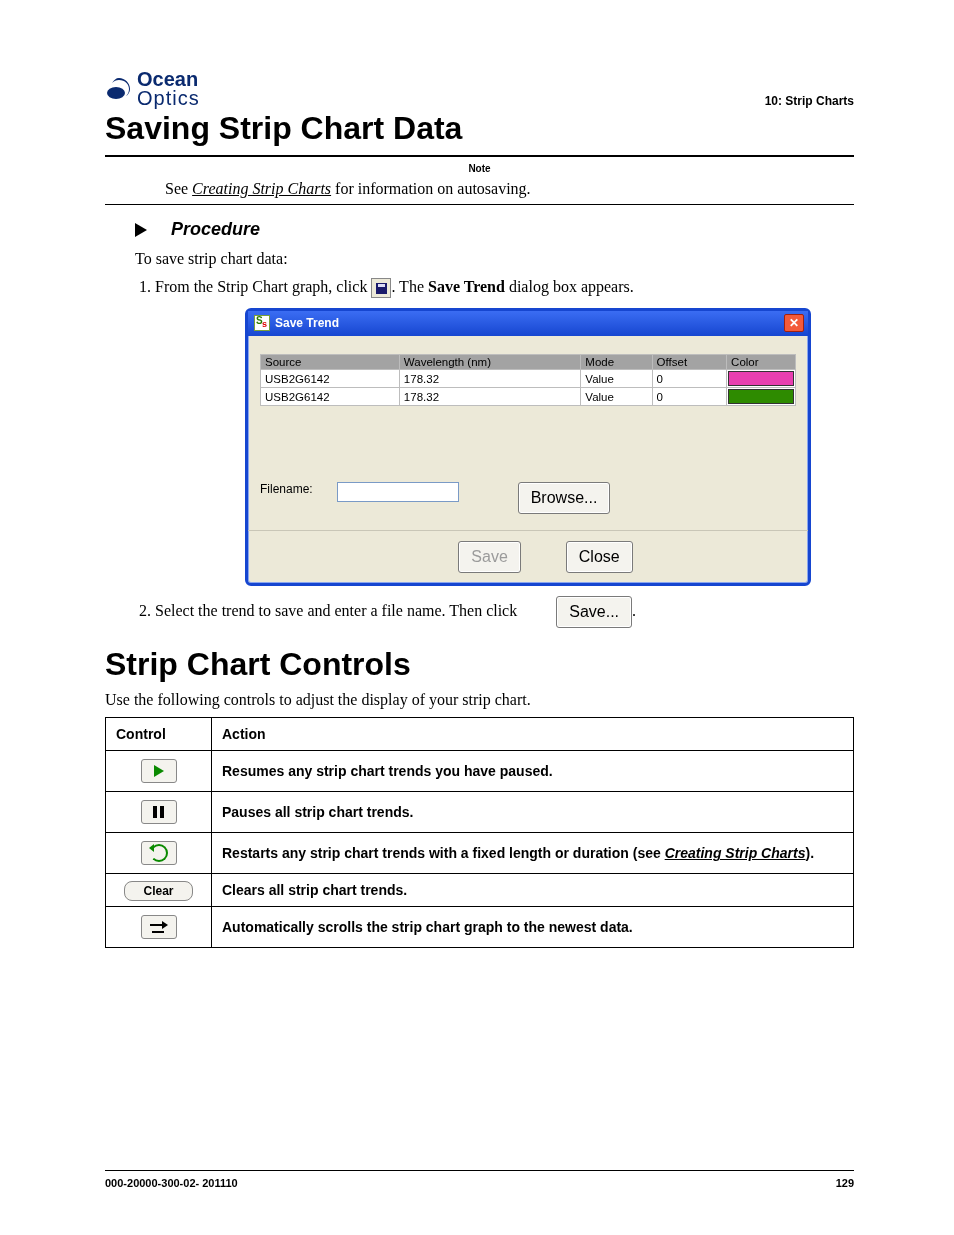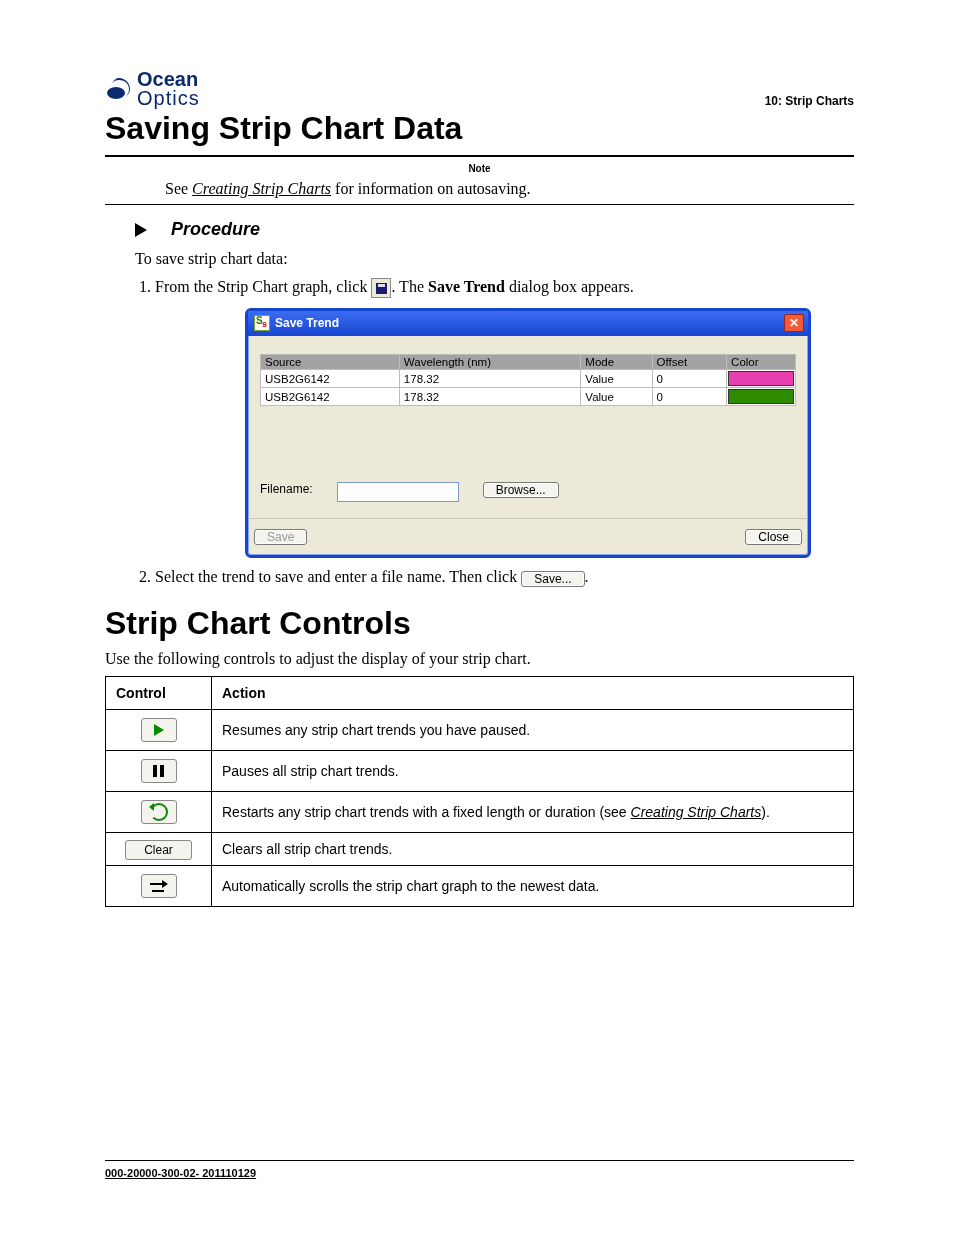--- a/index.html
+++ b/index.html
@@ -90,26 +90,27 @@
     align-items: center; justify-content: center;
   }
   .floppy {
     width: 11px;height:11px;background:#1a1a6a;position:relative;
   }
   .floppy::after{content:"";position:absolute;top:1px;left:2px;width:7px;height:3px;background:#dcdcf5;}
   .win-btn {
     display: inline-block;
     vertical-align: middle;
     font-family: Tahoma, sans-serif;
-    font-size: 12px;
-    padding: 0 12px;
+    font-size: 16px;
+    padding: 6px 12px;
     border: 1px solid #7a7a7a;
     border-radius: 3px;
     background: #f4f3ee;
     box-shadow: inset 0 0 0 1px #fff;
+    margin-left: 35px;
   }
   .win-btn.disabled { color:#9b9b9b; }
   
   .dialog {
     width: 560px;
     margin: 10px 0 10px 90px;
     border: 3px solid #1646d0;
     border-radius: 6px;
     box-shadow: 0 0 0 1px #8aa6f0 inset;
     font-family: Tahoma, sans-serif;
@@ -130,45 +131,45 @@
   .close-btn{width:18px;height:16px;background:#f35a3a;border:1px solid #a02010;border-radius:2px;color:#fff;display:flex;align-items:center;justify-content:center;font-weight:700;font-size:12px;line-height:1;}
   .dlg-body{padding:18px 12px 6px 12px;}
   .grid{width:100%;border-collapse:collapse;font-size:11.5px;background:#fff;}
   .grid th,.grid td{border:1px solid #bdbdbd;padding:1px 4px;text-align:left;font-weight:400;}
   .grid th{background:#a3a3a3;}
   .grid td.color-cell{padding:0;}
   .swatch{height:13px;border:1px solid #333;margin:1px;}
   .grid-wrap{height:120px;}
   .file-row{display:flex;align-items:flex-start;gap:24px;margin:8px 0 10px 0;}
   .text-field{border:1px solid #7a9ac6;background:#fff;height:18px;width:120px;}
-  .action-row{display:flex;justify-content:space-between;gap:10px;border-top:1px solid #c9c6b7;padding:10px 6px;}
+  .action-row{display:flex;justify-content:center;gap:10px;border-top:1px solid #c9c6b7;padding:10px 6px;}
   
   h1.second{margin-top:18px;}
   .controls{width:100%;border-collapse:collapse;font-family:Arial,sans-serif;font-size:14px;margin-top:8px;}
-  .controls th,.controls td{border:1px solid #000;padding:8px 10px;text-align:left;vertical-align:middle;}
+  .controls th,.controls td{border:1px solid #000;padding:8px 10px;text-align:left;vertical-align:middle;font-weight:bold;}
   .controls th{font-weight:700;}
   .controls td.iconcell{width:85px;text-align:center;}
   .ctrl-btn{display:inline-flex;width:34px;height:22px;border:1px solid #888;border-radius:3px;background:#f4f3ee;align-items:center;justify-content:center;}
   .play{width:0;height:0;border-top:6px solid transparent;border-bottom:6px solid transparent;border-left:10px solid #0a8a00;}
   .pause{display:flex;gap:3px;}
   .pause span{width:4px;height:12px;background:#000;}
   .reload{width:14px;height:14px;border:2px solid #0a8a00;border-radius:50%;border-left-color:transparent;position:relative;}
   .reload::after{content:"";position:absolute;left:-3px;top:-2px;width:0;height:0;border-top:4px solid transparent;border-bottom:4px solid transparent;border-right:5px solid #0a8a00;}
   .scroll-ico{position:relative;width:18px;height:12px;}
   .scroll-ico::before{content:"";position:absolute;top:3px;left:0;width:14px;height:2px;background:#000;}
   .scroll-ico::after{content:"";position:absolute;top:0;right:0;width:0;height:0;border-top:4px solid transparent;border-bottom:4px solid transparent;border-left:6px solid #000;}
   .scroll-under{position:absolute;bottom:0;left:2px;width:12px;height:2px;background:#000;}
-  .clear-btn{font-family:Tahoma,sans-serif;font-size:12px;padding:2px 18px;border:1px solid #888;border-radius:3px;background:#f4f3ee;}
+  .clear-btn{font-family:Tahoma,sans-serif;font-size:12px;padding:2px 18px;border:1px solid #888;border-radius:8px;background:#f4f3ee;}
   .footer{
     position:absolute;
-    left:105px;right:100px;bottom:56px;
+    left:105px;right:100px;bottom:46px;
     border-top:1.5px solid #000;
     padding-top:6px;
-    display:flex;
-    font-family:Arial,sans-serif;font-size:11px;font-weight:700;text-decoration:underline;
+    display:flex;justify-content:space-between;
+    font-family:Arial,sans-serif;font-size:11px;font-weight:700;
   }
 </style>
 </head>
 <body>
 
 <div class="page">
   <div class="header-row">
     <div class="logo">
       <div class="logo-graphic">
         <svg viewBox="0 0 28 28" width="28" height="28">

